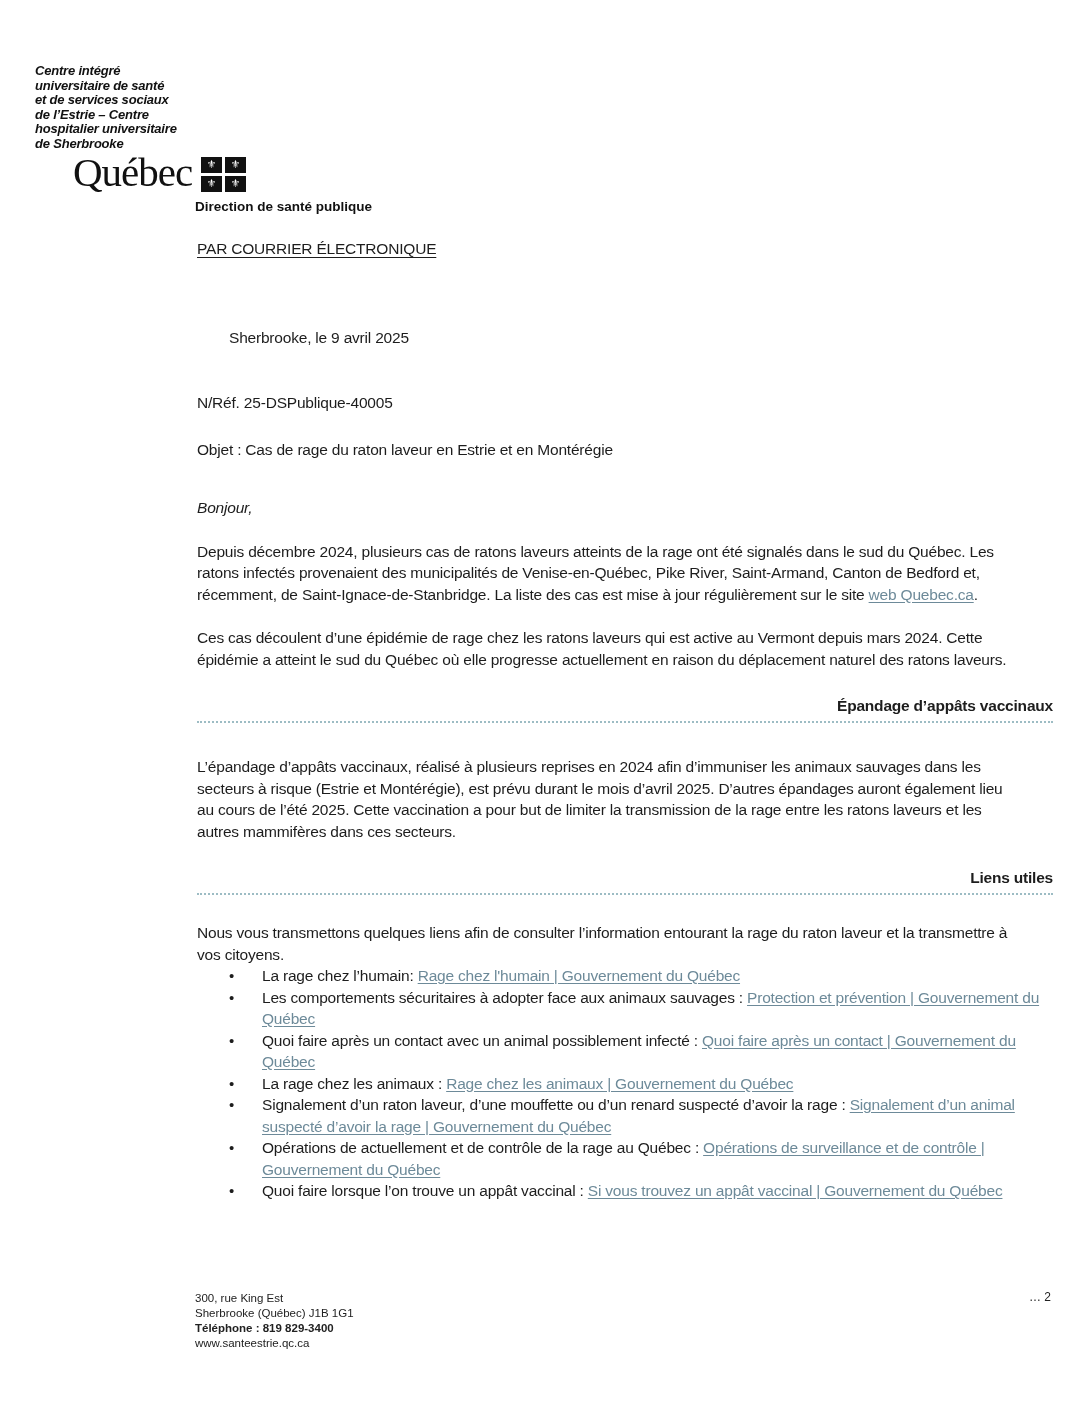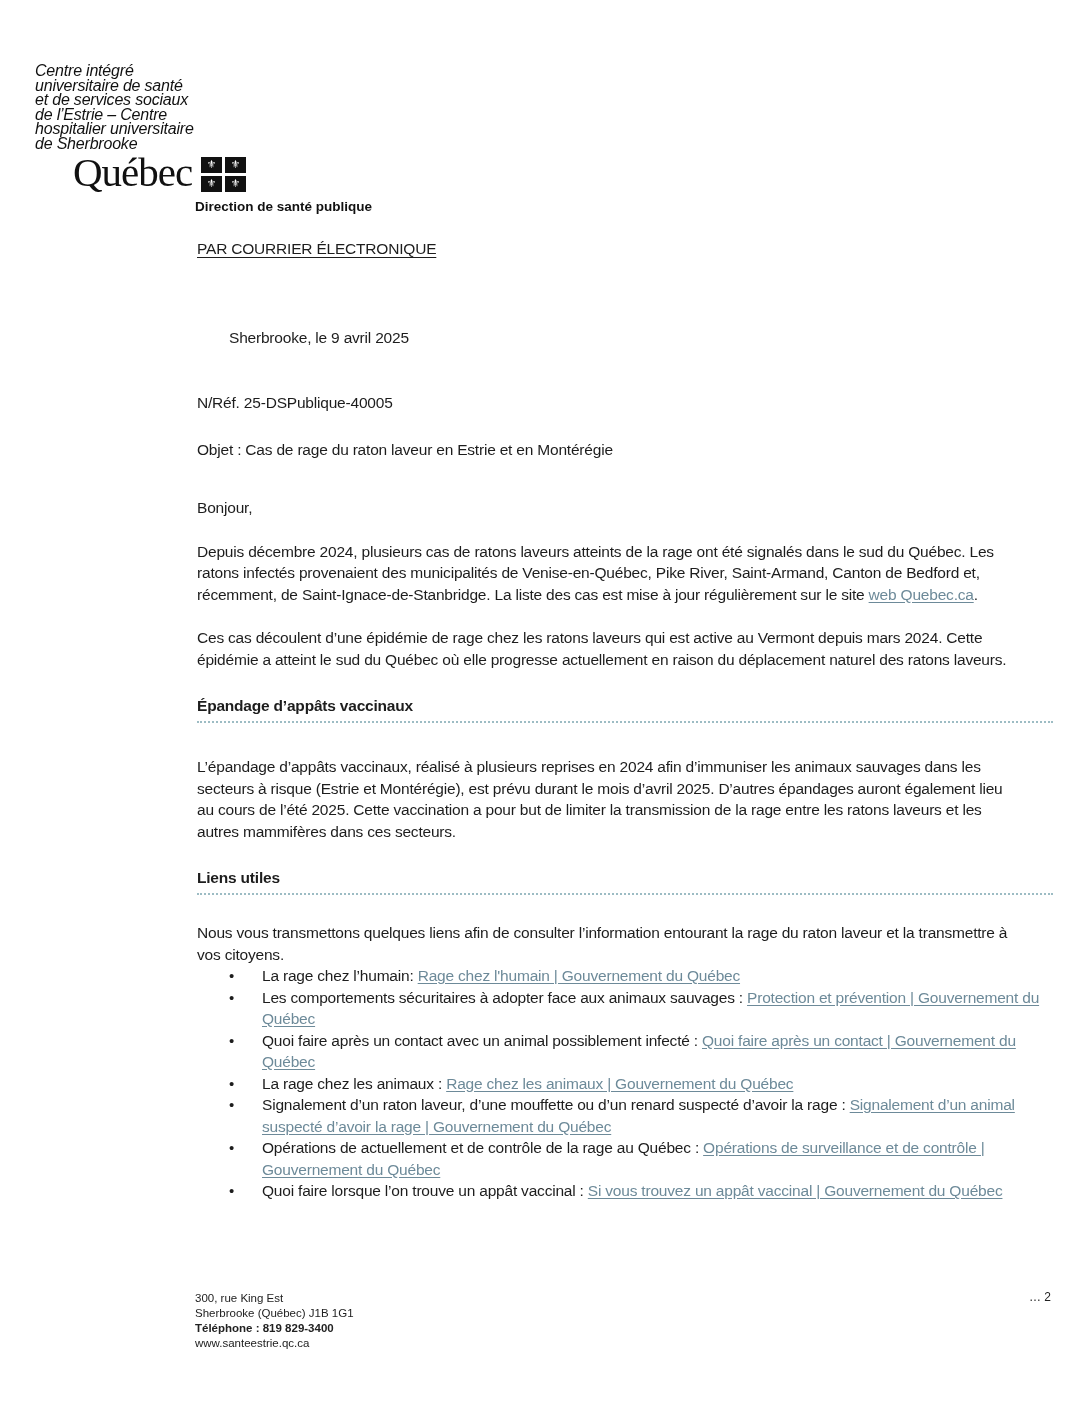--- a/index.html
+++ b/index.html
@@ -10,22 +10,22 @@
     margin:0 auto;
     background:#ffffff;
     font-family:"Liberation Sans", sans-serif;
     color:#1d1d1d;
     overflow:hidden;
   }
 
   
   .letterhead { position:absolute; top:64px; left:35px; }
   .org-block {
-    font-size:16px; line-height:14.5px;
-    font-weight:normal; font-style:italic;
+    font-size:13px; line-height:14.5px;
+    font-weight:bold; font-style:italic;
     color:#111; letter-spacing:-0.2px;
   }
   .brand-row { display:flex; align-items:center; margin-top:1px; margin-left:38px; gap:9px; }
   .wordmark {
     font-family:"Liberation Serif", serif;
     font-size:41px; line-height:40px;
     color:#111; letter-spacing:-1px;
   }
   .qc-flag {
     display:grid;
@@ -46,28 +46,29 @@
   }
 
   
   .body-col { position:absolute; left:197px; top:238px; width:856px; }
   .txt { font-size:15.5px; line-height:21.5px; letter-spacing:-0.2px; }
   .para { max-width:824px; }
   .delivery { text-decoration:underline; text-underline-offset:3px; }
   .dateline  { margin-top:67px;margin-left:32px; }
   .reference { margin-top:44px; }
   .subject   { margin-top:25px; font-weight:normal; }
-  .salutation{ margin-top:37px; }
+  .salutation{ margin-top:37px;font-style:italic; }
   .p1 { margin-top:22px; }
   .p2 { margin-top:22px; }
   .section-heading {
     margin-top:27px;
     font-size:15.5px; font-weight:bold; letter-spacing:-0.2px;
     padding-bottom:6px;
     border-bottom:2px dotted #9dbcc4;
+    text-align:right;
   }
   .sec-body { margin-top:33px; }
   .intro { margin-top:27px; }
   a.doc-link, .doc-link {
     color:#6d8a99;
     text-decoration:underline;
     text-underline-offset:2px;
     cursor:pointer;
   }
   ul.link-list { list-style:none; }

